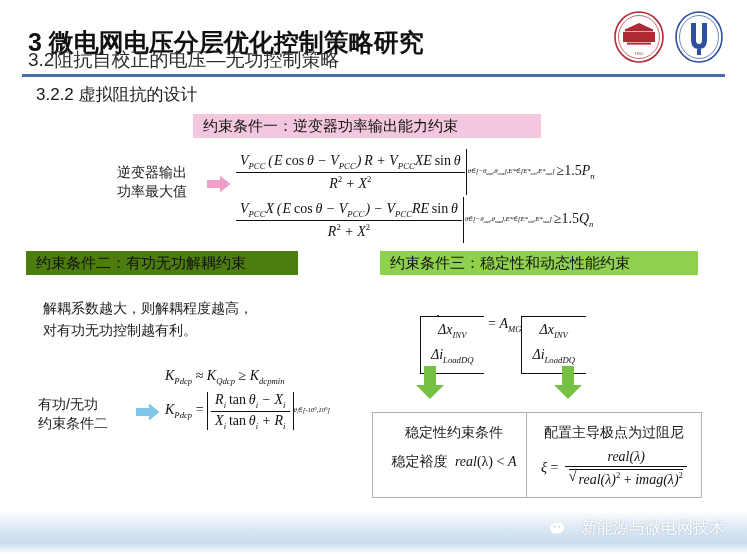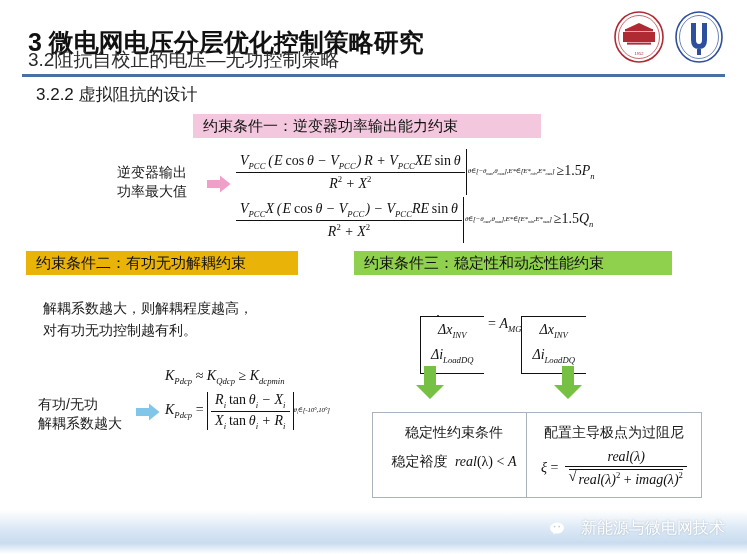--- a/index.html
+++ b/index.html
@@ -89,24 +89,24 @@
     box-sizing: border-box;
   }
   #banner-c1 {
     left: 193px; top: 114px;
     width: 348px; height: 24px;
     background: #f3c7dd;
   }
   #banner-c2 {
     left: 26px; top: 251px;
     width: 272px; height: 24px;
-    background: #eab308;
+    background: #4d7c0f;
   }
   #banner-c3 {
-    left: 354px; top: 251px;
+    left: 380px; top: 251px;
     width: 318px; height: 24px;
     background: #8fd04c;
   }
 
   
   #arrow-pink {
     position: absolute;
     left: 207px;
     top: 175px;
     width: 24px;
@@ -404,21 +404,21 @@
 
 <div class="banner" id="banner-c2">约束条件二：有功无功解耦约束</div>
 
 <div id="c2-paragraph">
   <div>解耦系数越大，则解耦程度越高，</div>
   <div>对有功无功控制越有利。</div>
 </div>
 
 <div class="side-label" id="label-kcoef">
   <div>有功/无功</div>
-  <div>解耦系数越大</div>
+  <div>约束条件二</div>
 </div>
 
 <span id="arrow-blue">
   <svg width="24" height="18" viewBox="0 0 24 18">
     <path d="M0 5 L13 5 L13 0.5 L23.5 9 L13 17.5 L13 13 L0 13 Z" fill="#7fc6e8"></path>
   </svg>
 </span>
 
 <div id="formula-k" class="math">
   <div class="kline1">

